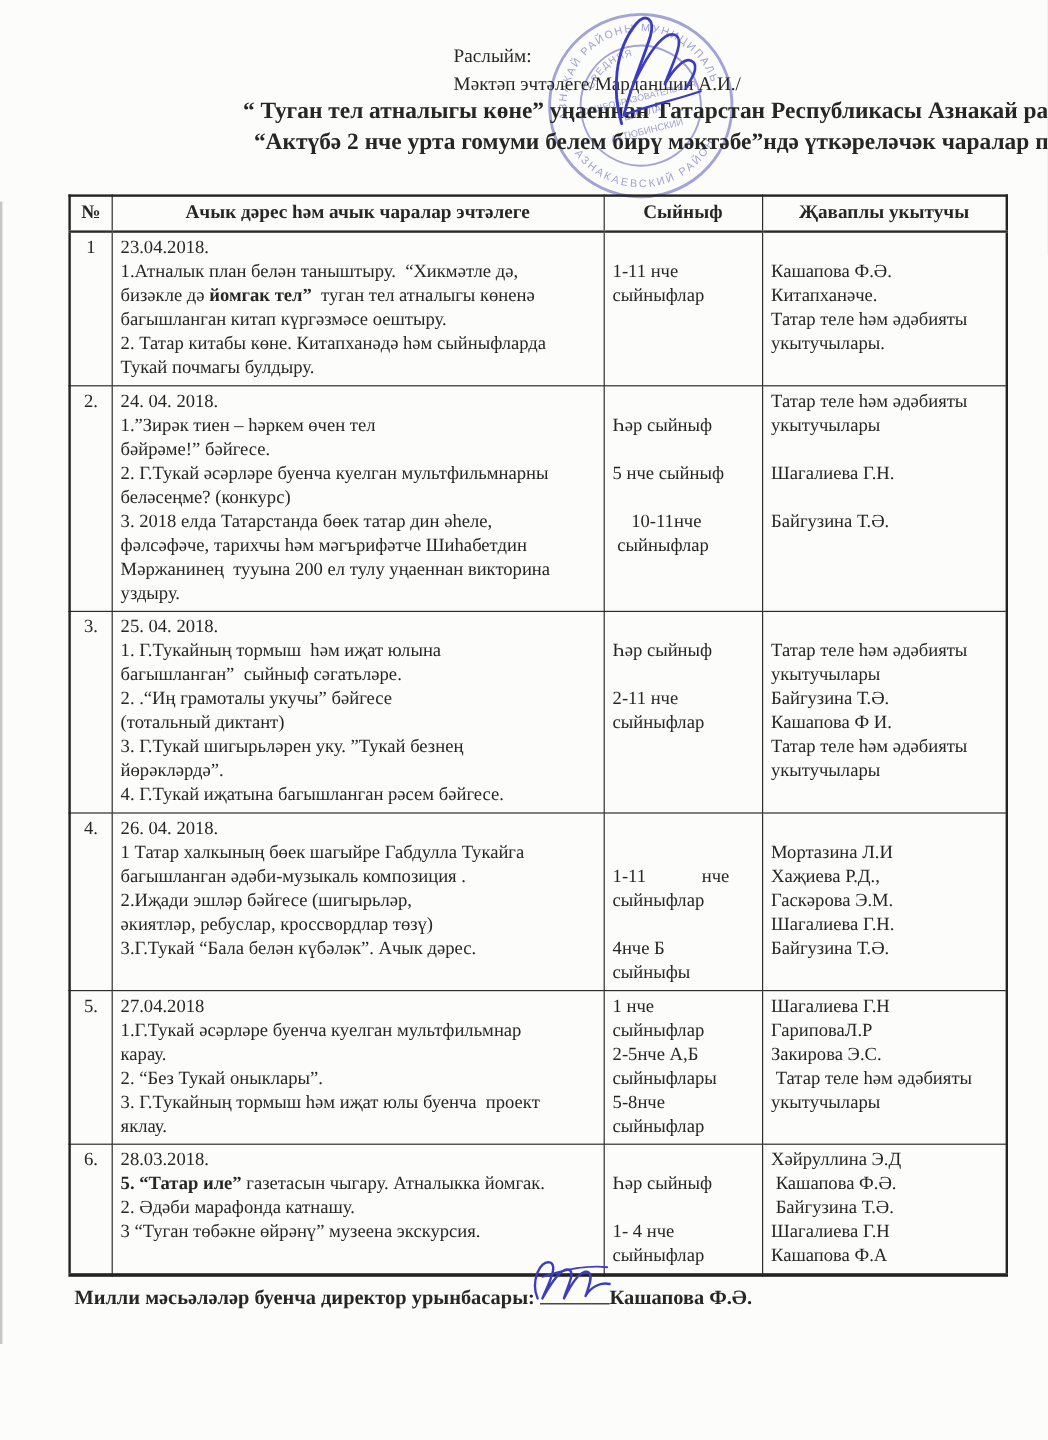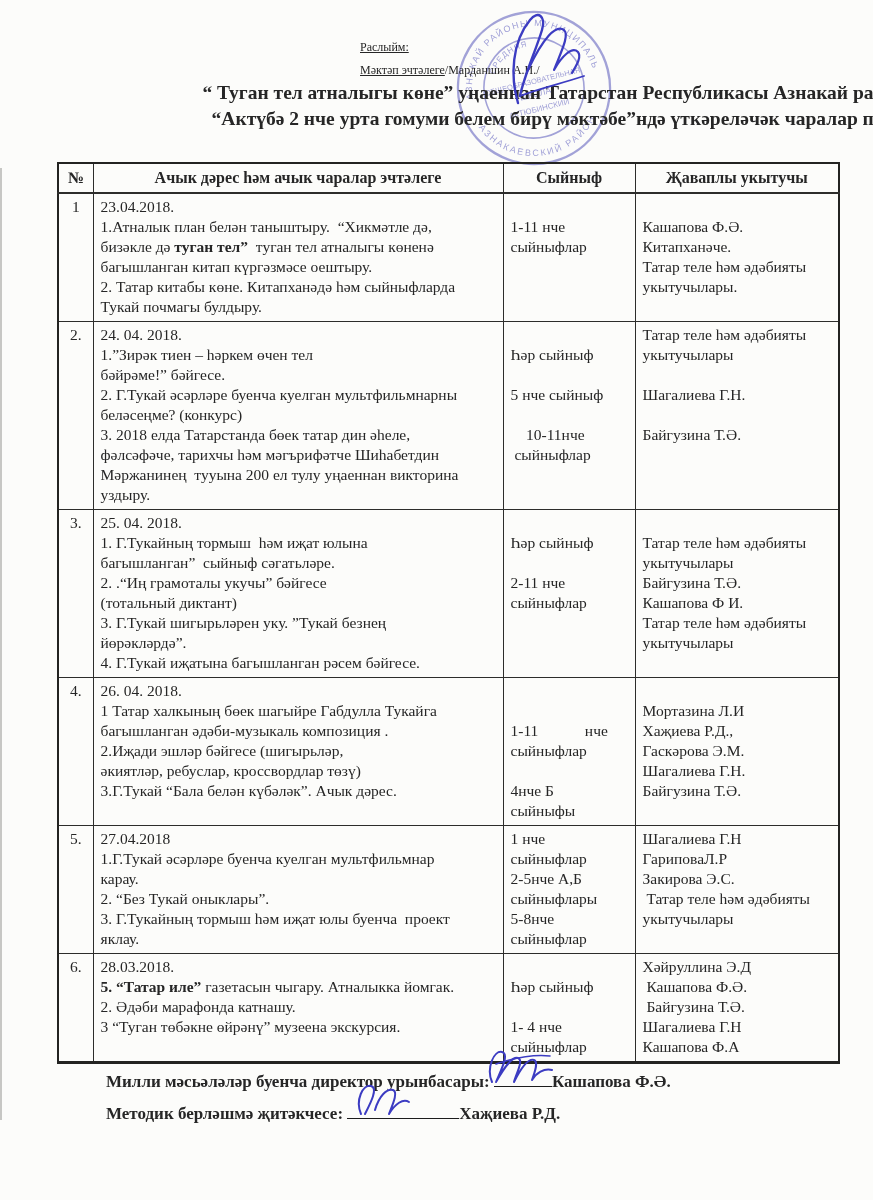--- a/index.html
+++ b/index.html
@@ -5,21 +5,21 @@
   html,body{margin:0;padding:0;background:#e8e8e6;}
   .page{
     position:relative;width:873px;height:1200px;margin:0 auto;
     background:#fcfcfa;overflow:hidden;
     font-family:"Liberation Serif","DejaVu Serif",serif;
     color:#262626;
   }
   .scan-edge{position:absolute;left:0;top:168px;width:2px;height:952px;background:#9a9a98;opacity:.55;}
 
   
-  .approve{position:absolute;left:360px;top:36px;font-size:12px;line-height:23px;z-index:3;text-decoration:underline;}
+  .approve{position:absolute;left:378px;top:36px;font-size:16px;line-height:23px;z-index:3;}
   .director-name{display:inline-block;}
   .title{position:absolute;left:0;top:80px;width:873px;text-align:right;
     font-weight:bold;font-size:19.5px;line-height:26px;z-index:3;padding-left:48px;}
 
   
   .stamp{position:absolute;left:446px;top:0px;z-index:2;}
   .sig-top{position:absolute;left:498px;top:8px;z-index:4;}
   svg .ink{fill:none;stroke:#3c3cc2;stroke-linecap:round;stroke-linejoin:round;}
 
   
@@ -36,21 +36,21 @@
   }
   table.plan{border:2.2px solid #232321;border-bottom-width:3px;}
   table.plan th{font-size:16px;font-weight:bold;text-align:center;padding:4px 2px;border-bottom-width:2px;}
   td.num{text-align:center;padding-left:2px;padding-right:2px;}
   .date{font-weight:normal;}
   .prewrap{white-space:pre-wrap;}
   td b{font-weight:bold;}
 
   
   .footer{position:absolute;left:62px;top:1072px;font-weight:bold;font-size:17px;z-index:3;}
-  .footer-line{margin-bottom:5px;height:27px;margin-left:44px;}
+  .footer-line{margin-bottom:5px;height:27px;}
   .blank{display:inline-block;border-bottom:1.7px solid #1c1c1c;height:14px;position:relative;vertical-align:baseline;}
   .blank .sig{position:absolute;z-index:4;}
   .w1{width:58px;}
   .w2{width:112px;}
   .stamp text,.stamp textPath{font-family:"Liberation Sans","DejaVu Sans",sans-serif;}
 </style>
 </head>
 <body>
 
 <div class="page">
@@ -118,21 +118,21 @@
         <th>Сыйныф</th>
         <th>Җаваплы укытучы</th>
       </tr>
     </thead>
     <tbody>
       <tr>
         <td class="num">1</td>
         <td>
             <div class="date">23.04.2018.</div>
             <div class="prewrap">1.Атналык план белән таныштыру.  “Хикмәтле дә,
-бизәкле дә <b>туган тел”</b>  туган тел атналыгы көненә
+бизәкле дә <b>йомгак тел”</b>  туган тел атналыгы көненә
 багышланган китап күргәзмәсе оештыру.
 2. Татар китабы көне. Китапханәдә һәм сыйныфларда
 Тукай почмагы булдыру.</div>
           </td>
         <td>
             <div class="prewrap">
 1-11 нче
 сыйныфлар</div>
           </td>
         <td>
@@ -284,21 +284,14 @@
   </table>
 
   <div class="footer">
     <div class="footer-line">
       <span>Милли мәсьәләләр  буенча директор урынбасары:</span>
       <span class="blank w1"><span class="sig" style="left:-10px;bottom:-7px;"><svg width="74" height="44" viewBox="0 0 74 44">
               <path class="ink" stroke-width="2" d="M8,38 C2,24 10,6 18,8 C26,10 16,28 12,38 C20,24 28,12 34,14 C40,16 32,30 30,38 C36,26 44,14 50,16 C55,18 50,30 48,36 C52,29 60,24 68,26"></path>
               <path class="ink" stroke-width="1.6" d="M12,20 C30,14 48,10 66,12"></path>
             </svg></span></span><span>Кашапова Ф.Ә.</span>
     </div>
-    <div class="footer-line">
-      <span>Методик берләшмә җитәкчесе:</span>
-      <span class="blank w2"><span class="sig" style="left:4px;bottom:-5px;"><svg width="62" height="38" viewBox="0 0 62 38">
-              <path class="ink" stroke-width="2" d="M10,34 C4,20 12,4 20,6 C28,8 18,26 14,34"></path>
-              <path class="ink" stroke-width="2" d="M24,30 C28,16 36,8 42,10 C48,12 40,28 38,34 C44,24 52,18 58,22"></path>
-            </svg></span></span><span>Хаҗиева Р.Д.</span>
-    </div>
   </div>
 </div>
 
 </body></html>

